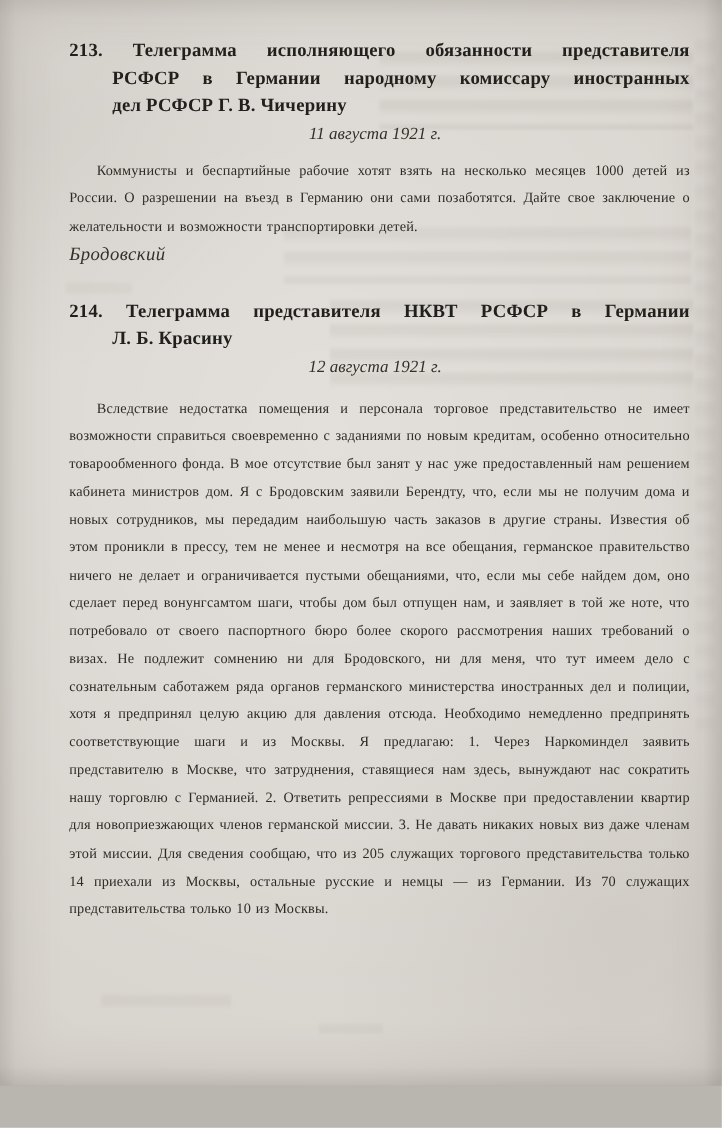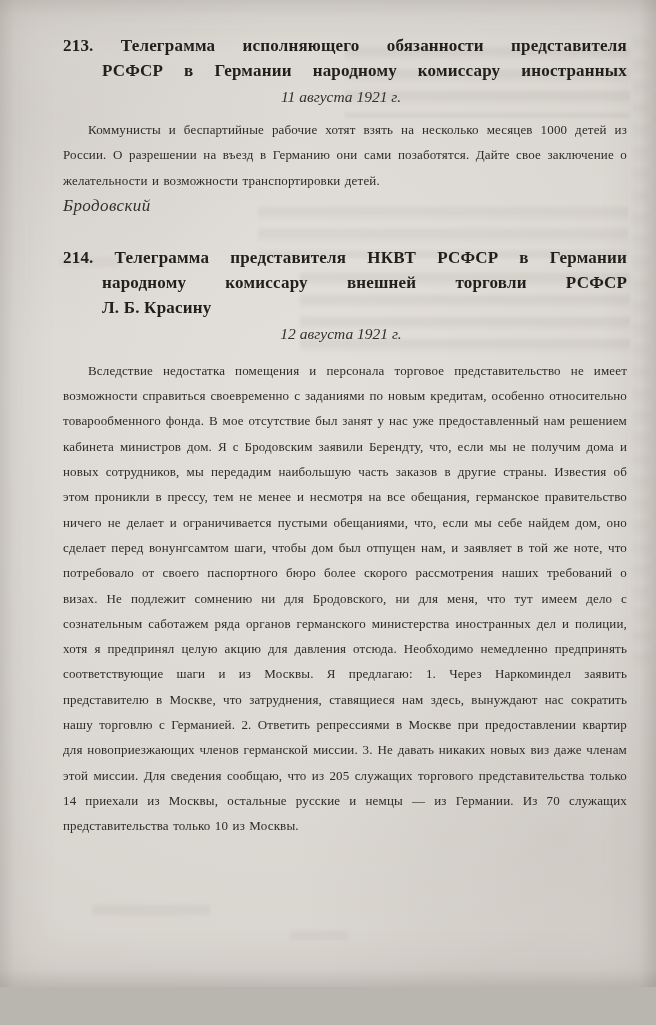--- a/index.html
+++ b/index.html
@@ -126,30 +126,30 @@
   <div class="ghost ghost-e"></div>
   <div class="ghost ghost-f"></div>
   <div class="ghost ghost-g"></div>
 
   <div class="content">
 
     <section>
       <div class="doc-heading">
         <span class="h-line h-first h-just">213. Телеграмма исполняющего обязанности представителя</span>
         <span class="h-line h-just">РСФСР в Германии народному комиссару иностранных</span>
+        <span class="h-line">дел РСФСР Г. В. Чичерину</span>
       </div>
       <div class="date-line">11 августа 1921 г.</div>
       <p class="body-par par-213">Коммунисты и беспартийные рабочие хотят взять на несколько месяцев 1000 детей из России. О разрешении на въезд в Германию они сами позаботятся. Дайте свое заключение о желательности и возможности транспортировки детей.</p>
       <div class="signature">Бродовский</div>
     </section>
 
     <section class="doc-214">
       <div class="doc-heading">
         <span class="h-line h-first h-just">214. Телеграмма представителя НКВТ РСФСР в Германии</span>
-        <span class="h-line h-just">народному комиссару внешней торговли РСФСР</span>
         <span class="h-line">Л. Б. Красину</span>
       </div>
       <div class="date-line">12 августа 1921 г.</div>
       <p class="body-par par-214">Вследствие недостатка помещения и персонала торговое представительство не имеет возможности справиться своевременно с заданиями по новым кредитам, особенно относительно товарообменного фонда. В мое отсутствие был занят у нас уже предоставленный нам решением кабинета министров дом. Я с Бродовским заявили Берендту, что, если мы не получим дома и новых сотрудников, мы передадим наибольшую часть заказов в другие страны. Известия об этом проникли в прессу, тем не менее и несмотря на все обещания, германское правительство ничего не делает и ограничивается пустыми обещаниями, что, если мы себе найдем дом, оно сделает перед вонунгсамтом шаги, чтобы дом был отпущен нам, и заявляет в той же ноте, что потребовало от своего паспортного бюро более скорого рассмотрения наших требований о визах. Не подлежит сомнению ни для Бродовского, ни для меня, что тут имеем дело с сознательным саботажем ряда органов германского министерства иностранных дел и полиции, хотя я предпринял целую акцию для давления отсюда. Необходимо немедленно предпринять соответствующие шаги и из Москвы. Я предлагаю: 1. Через Наркоминдел заявить представителю в Москве, что затруднения, ставящиеся нам здесь, вынуждают нас сократить нашу торговлю с Германией. 2. Ответить репрессиями в Москве при предоставлении квартир для новоприезжающих членов германской миссии. 3. Не давать никаких новых виз даже членам этой миссии. Для сведения сообщаю, что из 205 служащих торгового представительства только 14 приехали из Москвы, остальные русские и немцы — из Германии. Из 70 служащих представительства только 10 из Москвы.</p>
 
     </section>
 
   </div>
 </div>
 

